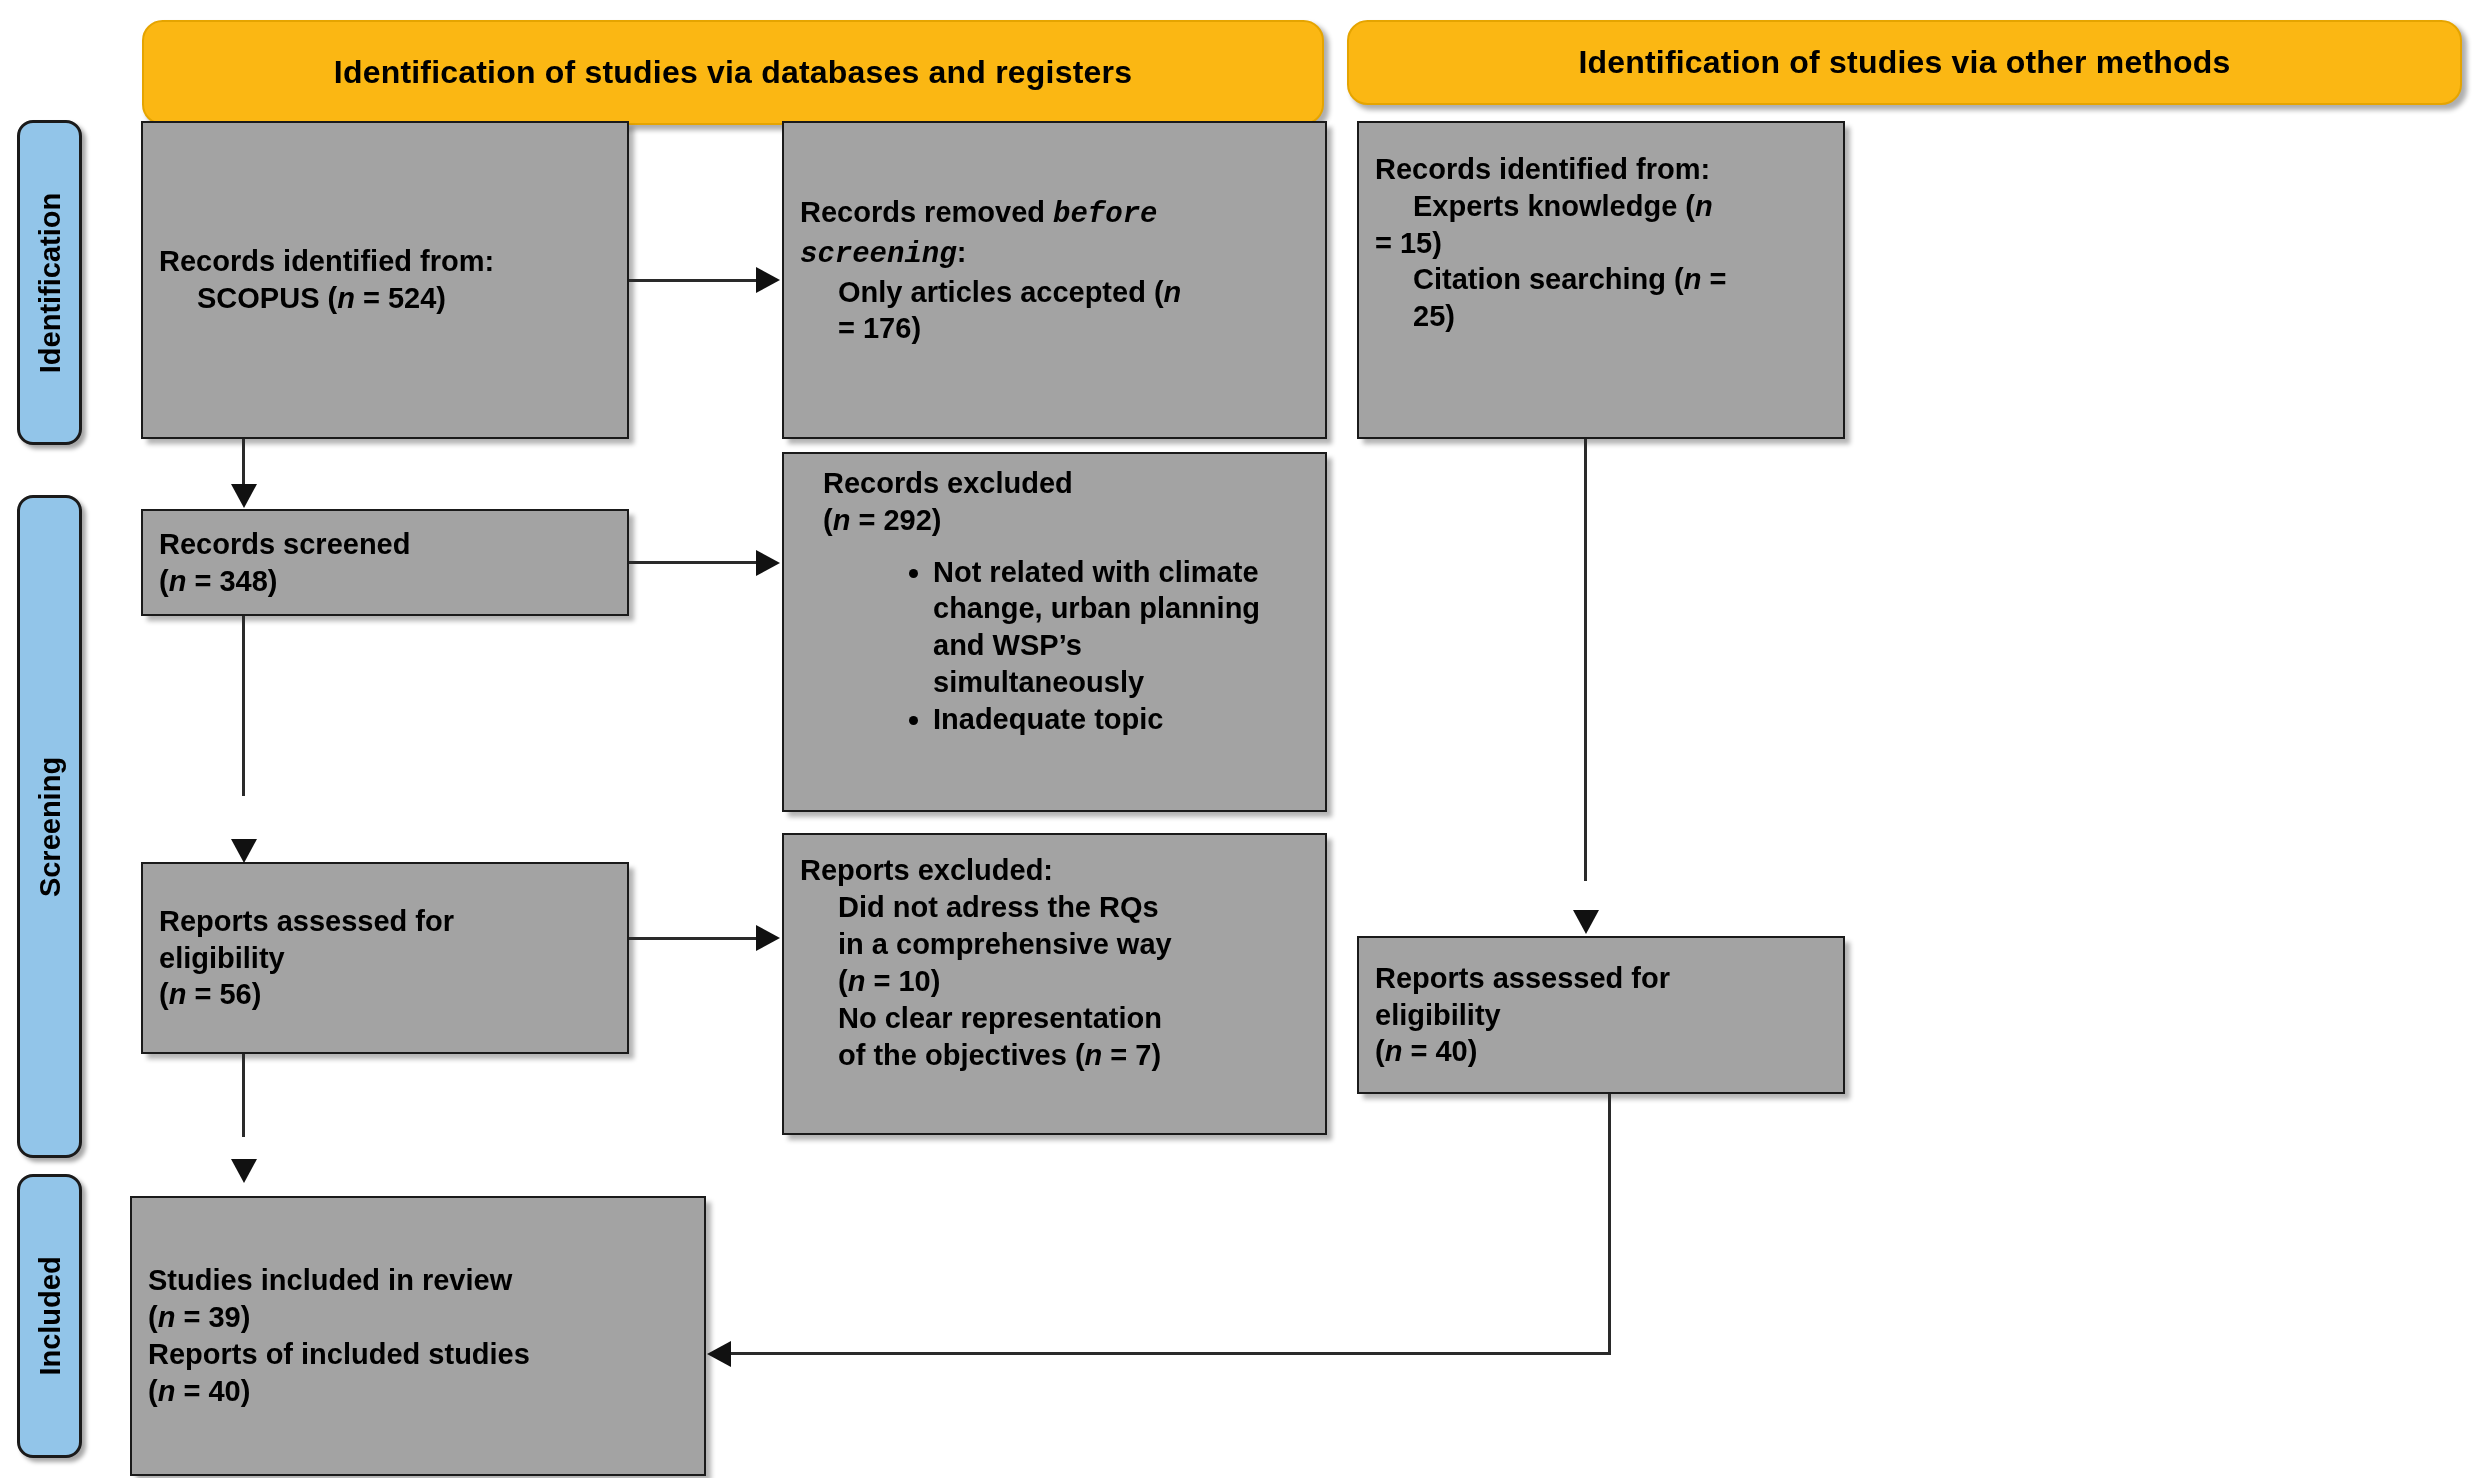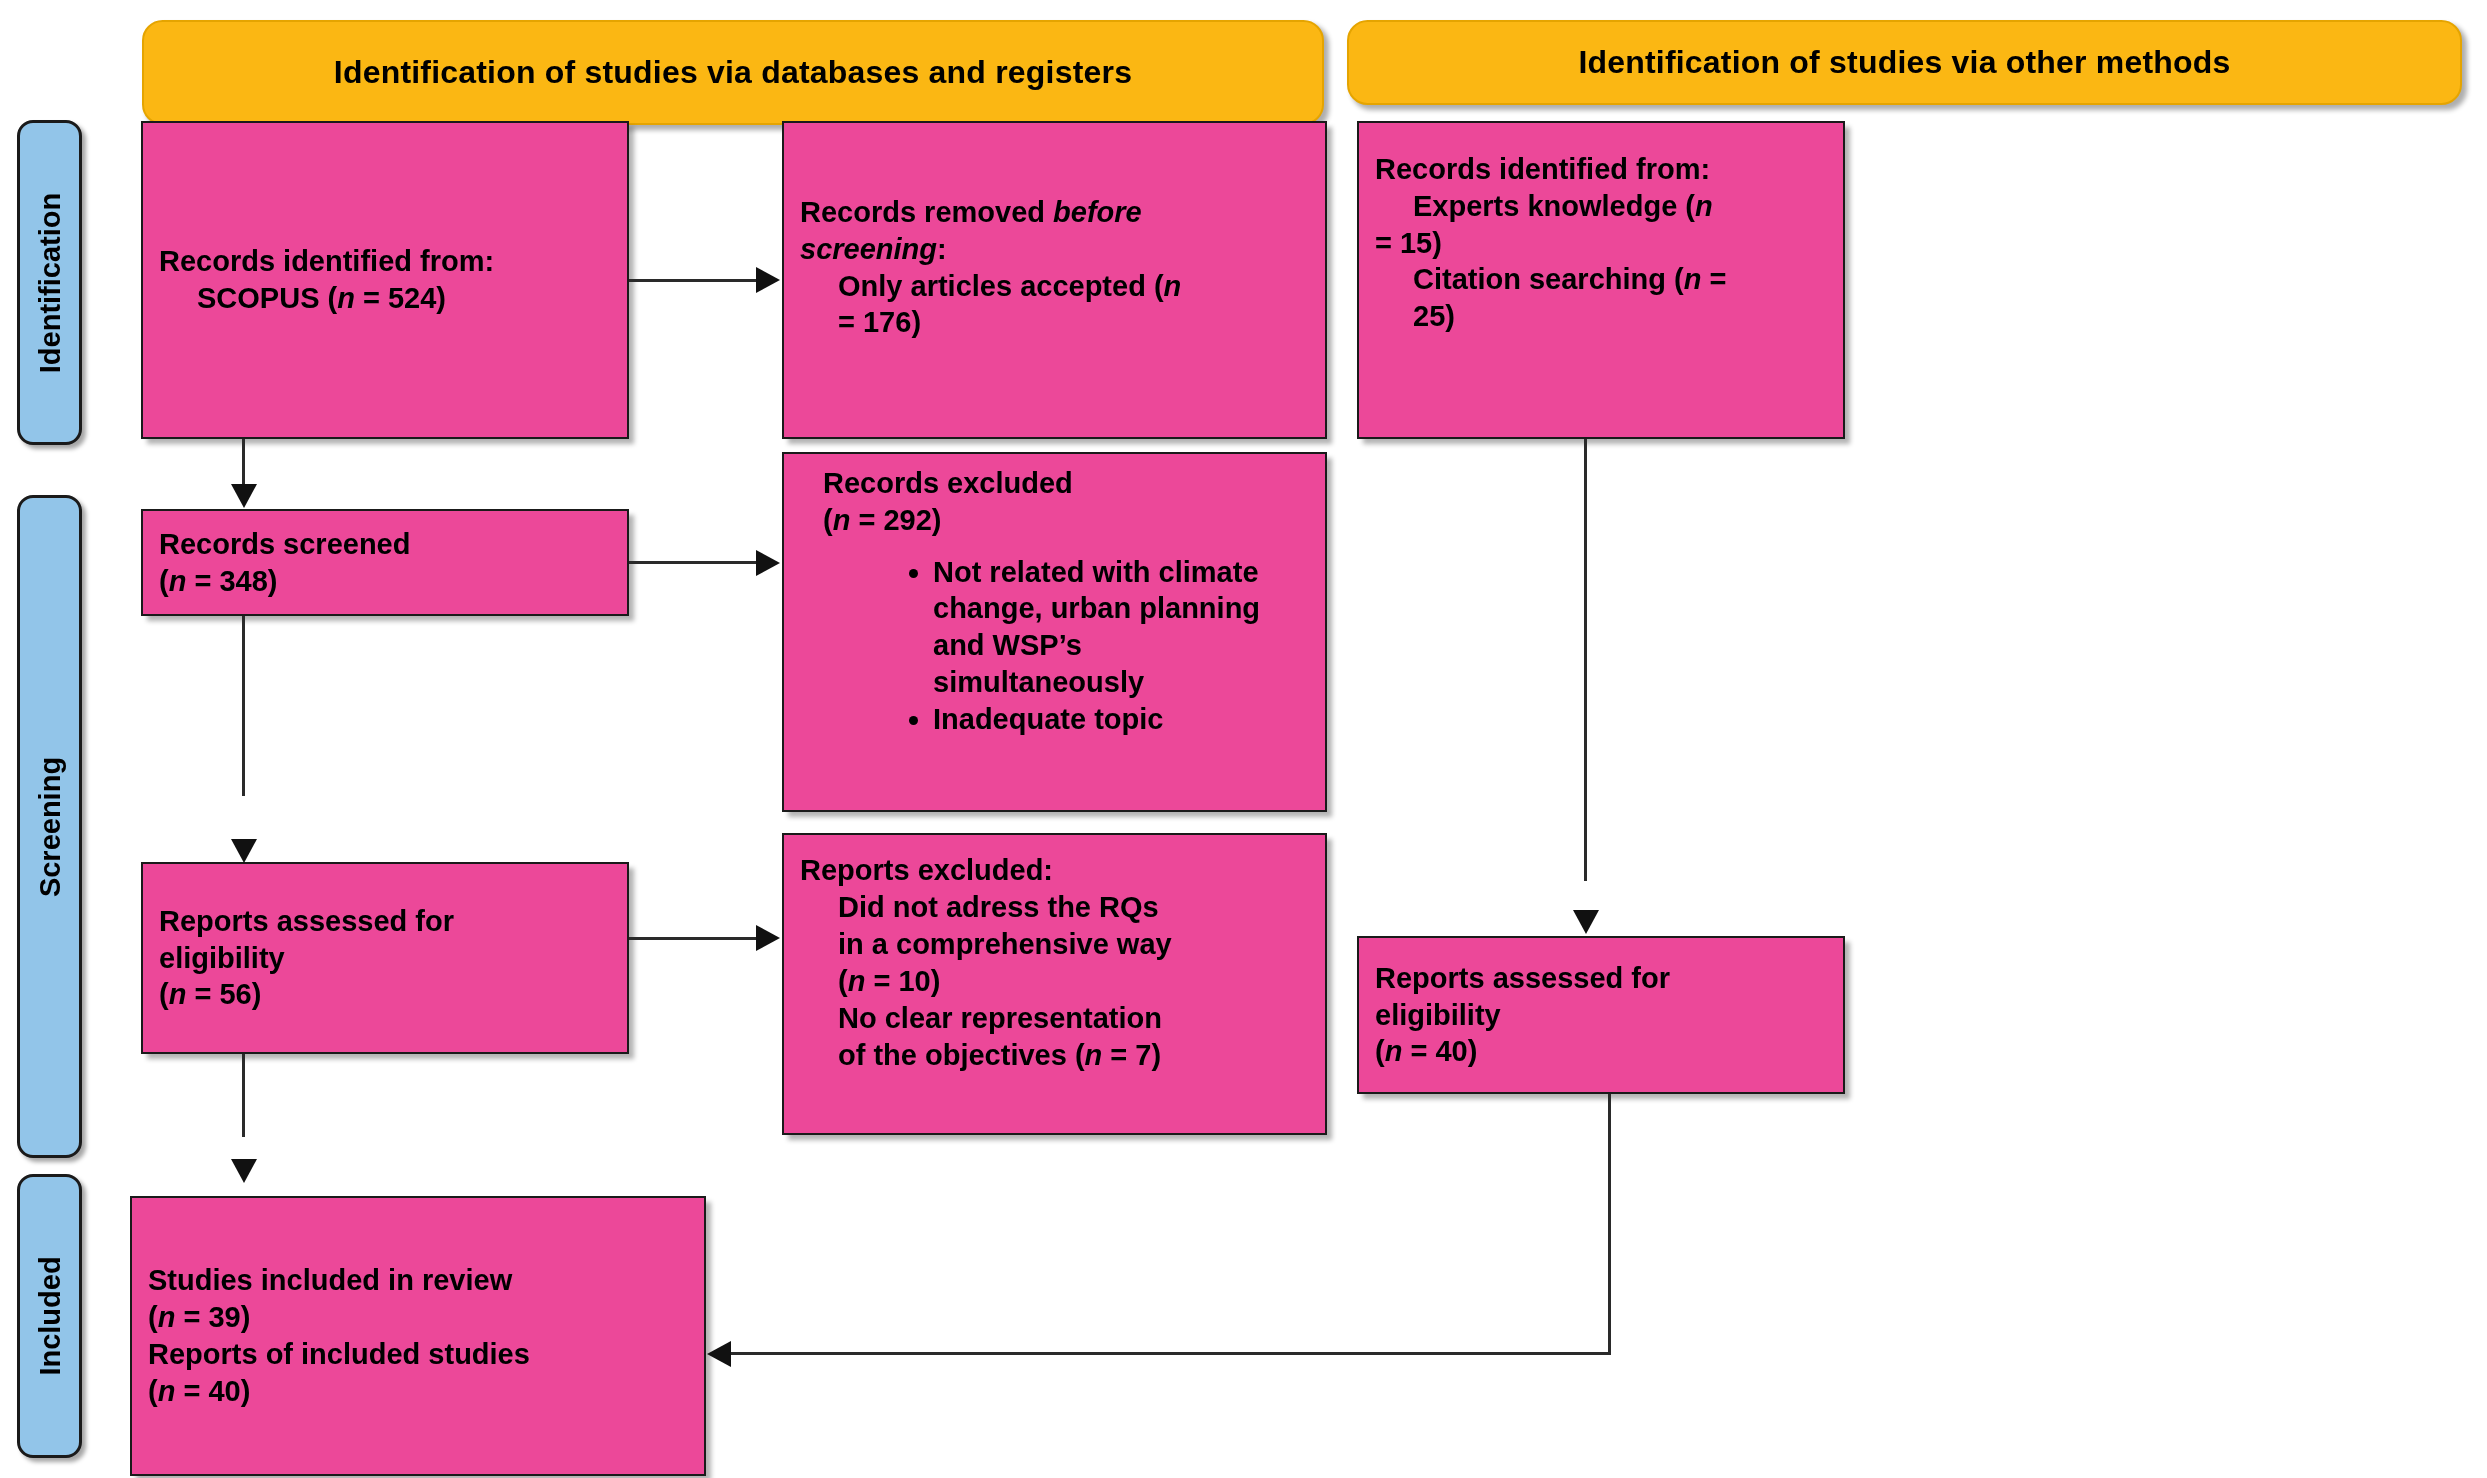--- a/index.html
+++ b/index.html
@@ -51,41 +51,41 @@
     transform: translate(-50%, -50%) rotate(-90deg);
     white-space: nowrap;
     font-weight: bold;
     font-size: 29px;
     color: #000000;
   }
 
   
   .node {
     position: absolute;
-    background: #ec4899;
+    background: #a3a3a3;
     border: 2.4px solid #1A1A1A;
     box-sizing: border-box;
     box-shadow: 5.5px 5.5px 4.7px rgba(0,0,0,0.30);
     display: flex;
     align-items: center;
   }
   .node .inner {
     width: 100%;
     padding: 0 16px;
     font-weight: bold;
     font-size: 29px;
     line-height: 1.27;
     color: #000000;
   }
   .node.topalign { align-items: flex-start; }
   .node.topalign .inner { padding-top: 14px; }
 
   .line { display: block; white-space: pre-wrap; }
   .indent { padding-left: 38px; }
-  em.it { font-style: italic; font-weight: bold; }
+  em.it { font-style: italic; font-weight: bold; font-family: Liberation Mono, monospace; }
   i.n { font-style: italic; font-weight: bold; }
 
   
   ul.bul {
     margin: 15px;
     padding-left: 95px;
     list-style: disc;
   }
   ul.bul li {
     margin: 0;

